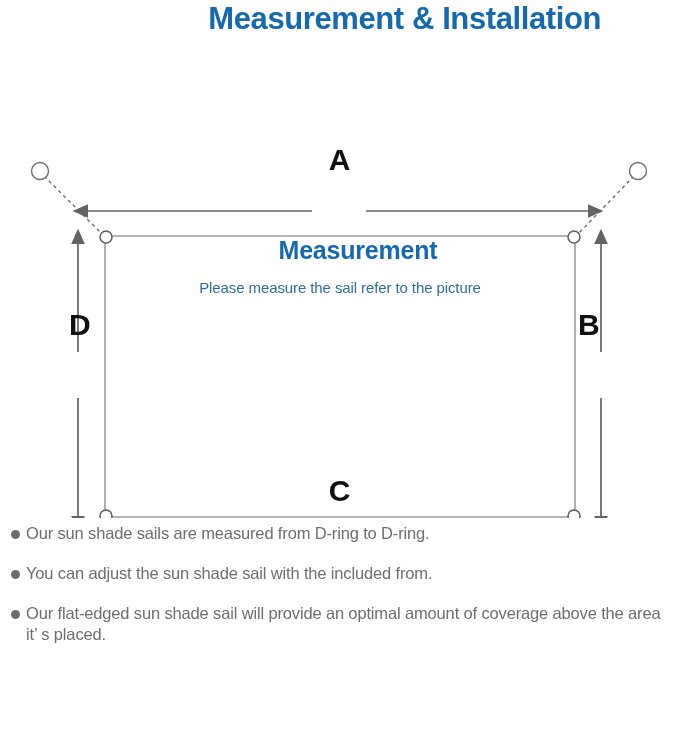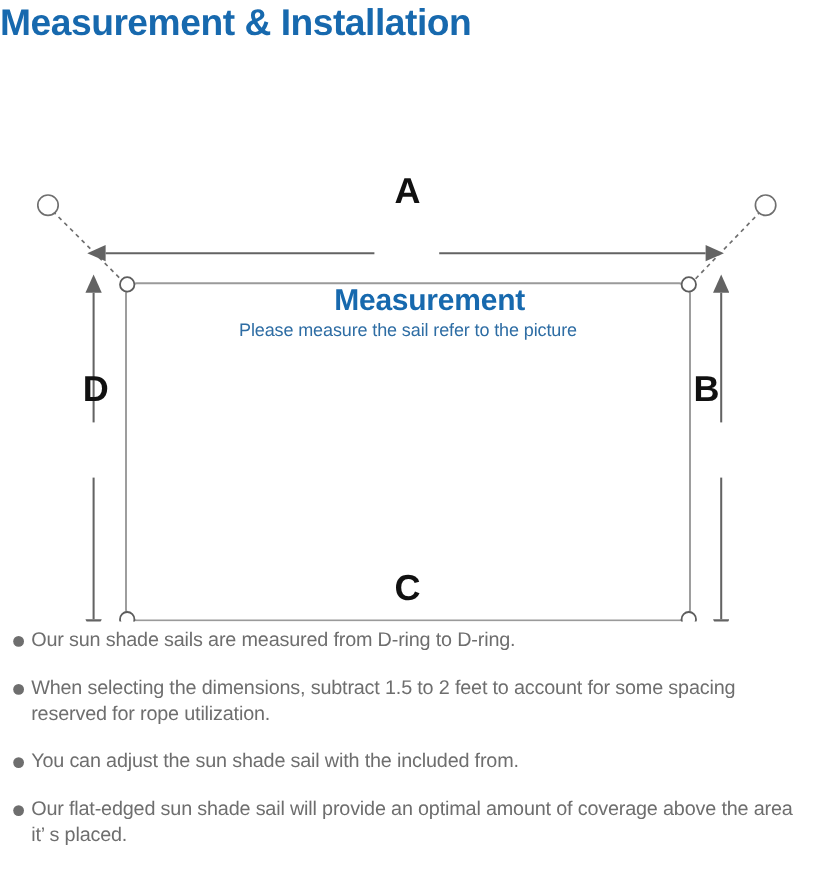--- a/index.html
+++ b/index.html
@@ -13,21 +13,21 @@
     position:relative;
     width:679px; height:739px;
     background:#ffffff;
   }
 
   
   #title {
     position:absolute;
     left:0; top:1px;
     width:601px;
-    text-align:left;
+    text-align:right;
     font-size:31px;
     font-weight:bold;
     letter-spacing:-0.4px;
     color:#1769ae;
     font-family:"Liberation Sans", sans-serif;
   }
 
   
   #diagram {
     position:absolute;
@@ -46,21 +46,21 @@
   }
   #sail-title {
     font-size:25px;
     font-weight:bold;
     color:#1769ae;
     line-height:1.15;
     letter-spacing:-0.2px;
     margin-left:36px;
   }
   #sail-sub {
-    margin-top:2px;
+    margin-top:14px;
     font-size:15px;
     color:#2e6da4;
     letter-spacing:-0.1px;
   }
 
   
   .dim-label {
     position:absolute;
     font-size:30px;
     font-weight:bold;
@@ -166,24 +166,20 @@
     <div class="dim-label" id="label-D">D</div>
   </div>
 
   <div id="notes">
     <div class="note">
       <span class="bullet"></span>
       <span>Our sun shade sails are measured from D-ring to D-ring.</span>
     </div>
     <div class="note">
       <span class="bullet"></span>
-      <span>When selecting the dimensions, subtract 1.5 to 2 feet to account for some spacing reserved for rope utilization.</span>
-    </div>
-    <div class="note">
-      <span class="bullet"></span>
       <span>You can adjust the sun shade sail with the included from.</span>
     </div>
     <div class="note">
       <span class="bullet"></span>
       <span>Our flat-edged sun shade sail will provide an optimal amount of coverage above the area it’ s placed.</span>
     </div>
   </div>
 
 </div>
 

